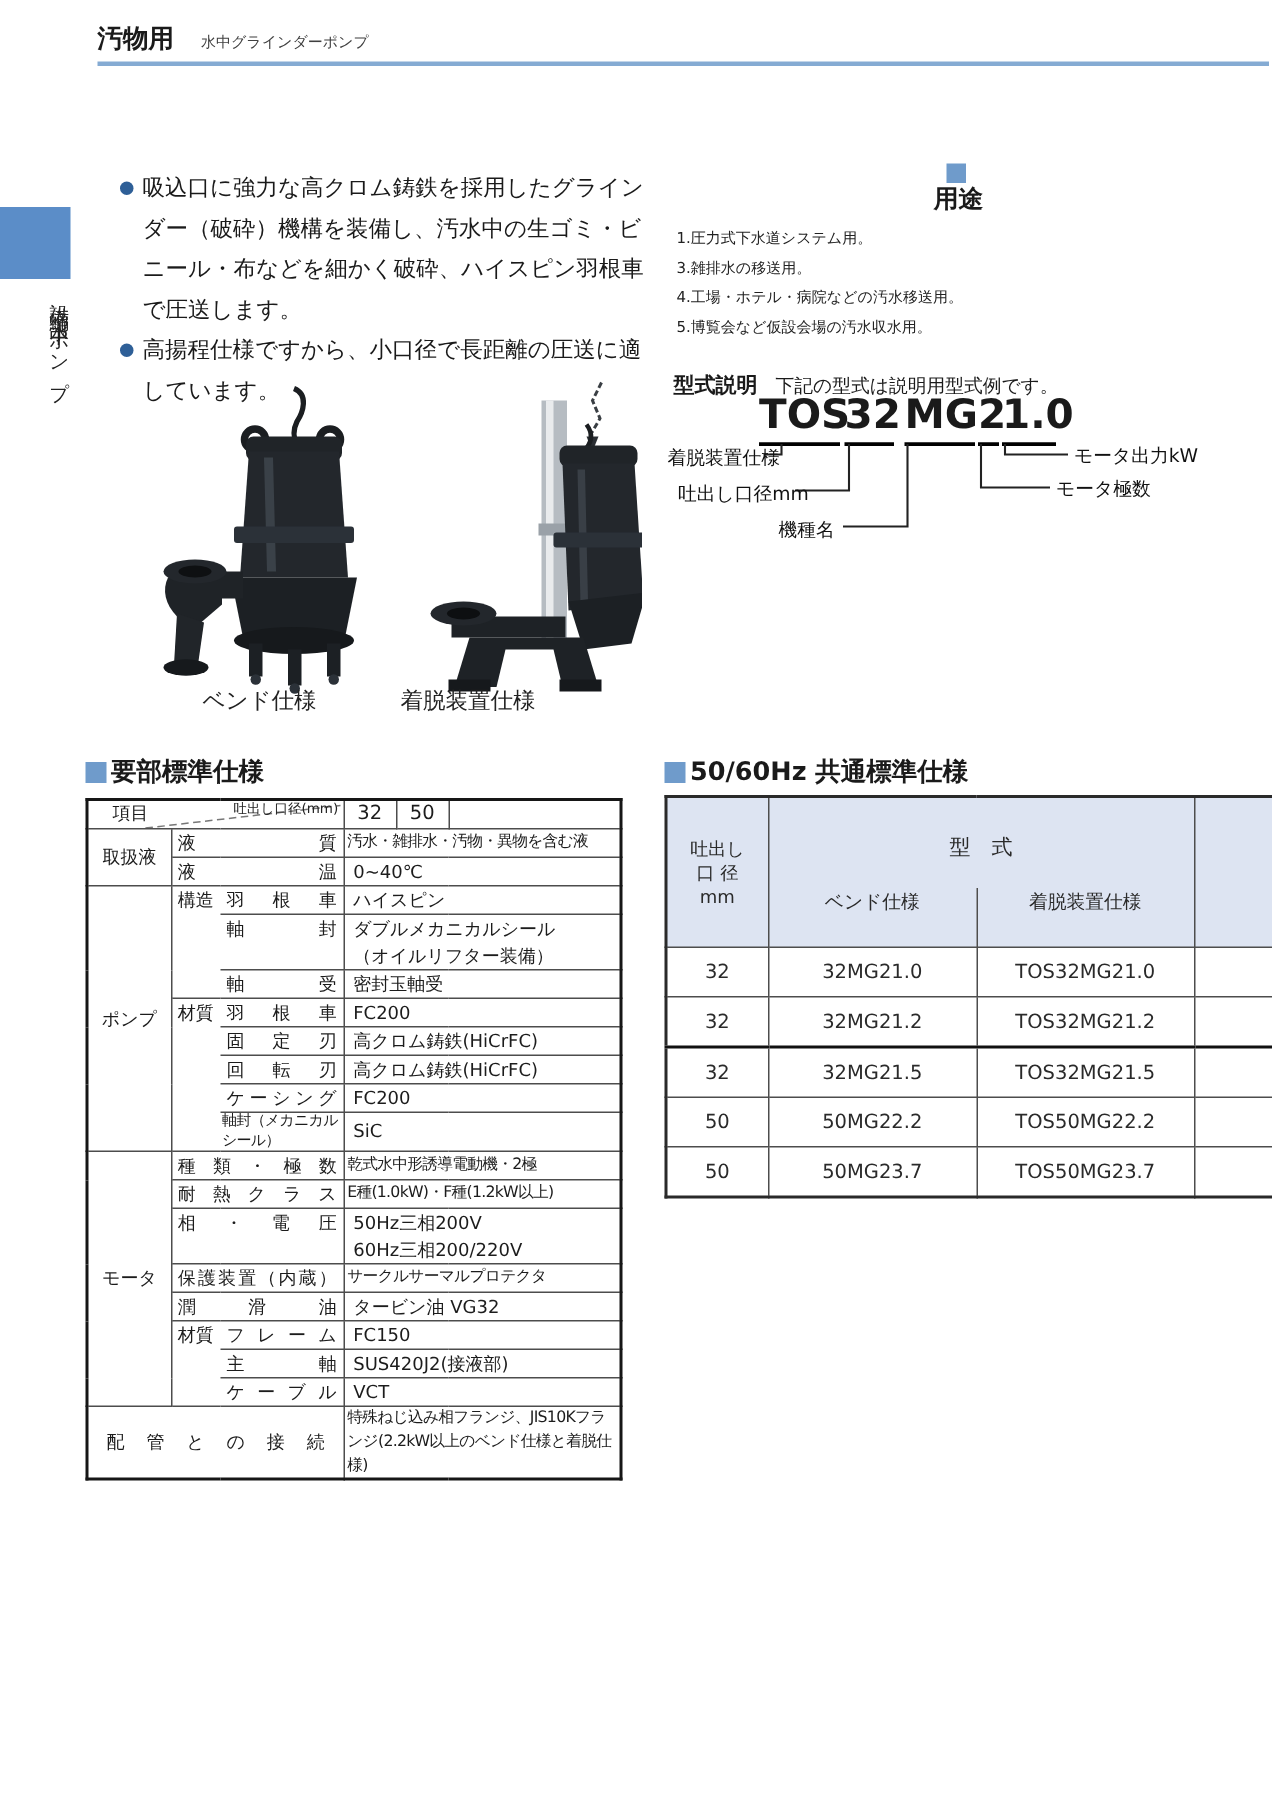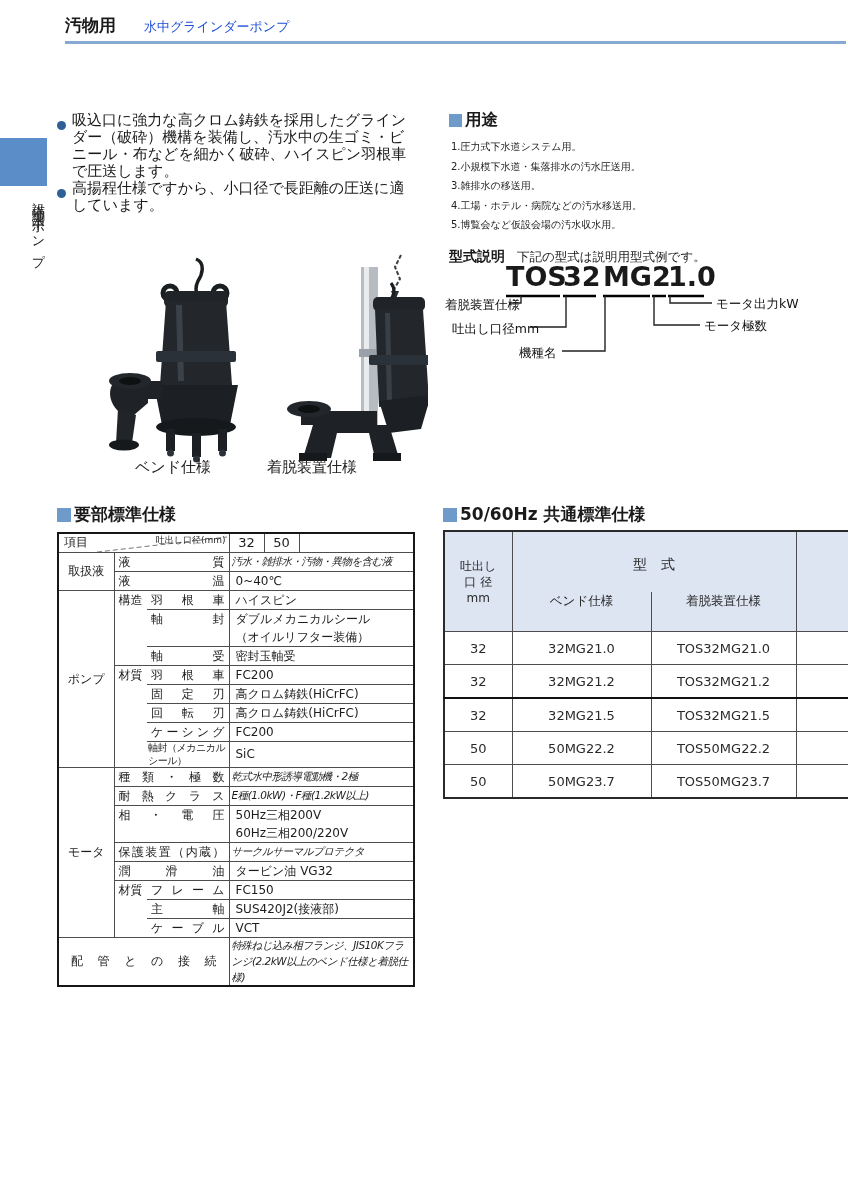--- a/index.html
+++ b/index.html
@@ -7,34 +7,34 @@
         font-family:"DejaVu Sans","Liberation Sans",sans-serif;color:#1a1a1a;}
 
   
   .side-tab{position:absolute;left:0;top:138px;width:47px;height:48px;background:#5b8dc8;}
   .side-label{position:absolute;left:0;top:192px;width:47px;display:flex;justify-content:center;
               writing-mode:vertical-rl;font-size:13px;letter-spacing:3px;color:#222;}
 
   
   .kicker{position:absolute;left:65px;top:14px;white-space:nowrap;}
   .kicker .k1{font-size:17px;font-weight:bold;}
-  .kicker .k2{font-size:13px;margin-left:28px;color:#1d4ed8;}
+  .kicker .k2{font-size:10px;margin-left:18px;color:#404040;}
   .rule{position:absolute;left:65px;top:41px;width:781px;height:3px;background:#85abd3;}
   .big-title{position:absolute;left:62px;top:48px;font-size:41px;font-weight:bold;letter-spacing:1px;}
 
   
-  .intro{position:absolute;left:56px;top:112px;width:362px;font-size:15px;line-height:17px;}
+  .intro{position:absolute;left:79px;top:112px;width:362px;font-size:15px;line-height:27px;}
   .intro .b{position:relative;padding-left:16px;}
   .dot{position:absolute;left:1px;top:9px;width:9px;height:9px;border-radius:50%;background:#2e5f97;}
 
   
   .uses{position:absolute;left:449px;top:109px;width:380px;}
   .sec-title{display:flex;align-items:center;font-weight:bold;}
   .sq{width:13px;height:13px;background:#6f9bcb;margin-right:3px;flex:0 0 auto;}
-  .uses .sec-title{font-size:16.5px;}
+  .uses .sec-title{font-size:16.5px;flex-direction:column;}
   .uses ol{list-style:none;margin:6px 0 0 2px;padding:0;font-size:10px;line-height:19.5px;color:#222;}
 
   
   .mc-head{position:absolute;left:449px;top:246px;white-space:nowrap;}
   .mc-head .h{font-size:14px;font-weight:bold;}
   .mc-head .n{font-size:12.5px;margin-left:12px;}
   .code-seg{position:absolute;top:261px;font-size:27px;font-weight:bold;white-space:nowrap;}
   .mc-label{position:absolute;font-size:12.5px;color:#111;white-space:nowrap;}
   .mc-svg{position:absolute;left:440px;top:255px;}
 
@@ -49,24 +49,24 @@
   
   table{border-collapse:collapse;table-layout:fixed;}
   .spec{position:absolute;left:57px;top:532px;width:356px;border:2px solid #161616;font-size:12px;}
   .spec td{border:1px solid #4d4d4d;padding:0 4px;height:18px;line-height:1.25;overflow:hidden;
            vertical-align:middle;color:#1c1c1c;}
   .spec .gcell{text-align:center;padding:0 2px;}
   .spec .sub{border-right:none;padding:16px 0 0 4px;vertical-align:top;padding-top:2px;}
   .spec .item{border-left:none;}
   .spec .j{text-align:justify;text-align-last:justify;}
   .spec .val{text-align:left;padding:0 3px 0 6px;}
-  .spec .small{font-size:10.5px;letter-spacing:-0.5px;padding:0 2px;font-style:italic;}
+  .spec .small{font-size:10.5px;letter-spacing:-0.5px;padding:0 2px;}
   .spec .tiny{font-size:10px;letter-spacing:-0.5px;padding:0 1px;}
   .spec .corner{position:relative;padding:0;}
-  .corner .itm{position:absolute;left:5px;bottom:2px;font-size:12px;text-align:center;}
+  .corner .itm{position:absolute;left:16px;bottom:2px;font-size:12px;text-align:center;}
   .corner .bor{position:absolute;right:3px;top:1px;font-size:9px;color:#222;}
   .corner svg{position:absolute;left:0;top:0;}
   .spec .szc{text-align:center;font-size:13px;}
   .two .val div{height:18px;display:flex;align-items:center;}
 
   
   .models{position:absolute;left:443px;top:530px;width:412px;border:2px solid #2a2a2a;font-size:13px;}
   .models td,.models th{border:1px solid #4d4d4d;font-weight:normal;vertical-align:middle;text-align:center;color:#2a2a2a;}
   .models thead th{background:#dde4f2;}
   .models .boreh{font-size:12px;line-height:16px;}
@@ -102,21 +102,20 @@
     </div>
   </div>
 
   <div class="uses">
     <div class="sec-title">
       <span class="sq"></span>
       <span>用途</span>
     </div>
     <ol>
       <li>1.圧力式下水道システム用。</li>
-      <li>2.小規模下水道・集落排水の汚水圧送用。</li>
       <li>3.雑排水の移送用。</li>
       <li>4.工場・ホテル・病院などの汚水移送用。</li>
       <li>5.博覧会など仮設会場の汚水収水用。</li>
     </ol>
   </div>
 
   <div class="mc-head">
     <span class="h">型式説明</span><span class="n">下記の型式は説明用型式例です。</span>
   </div>
   <svg class="mc-svg" width="408" height="115" viewBox="0 0 408 115">

